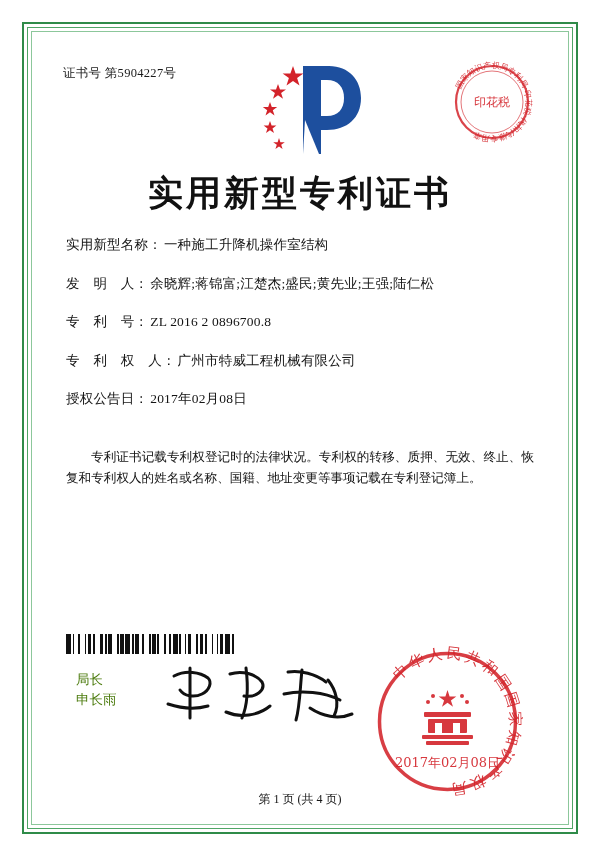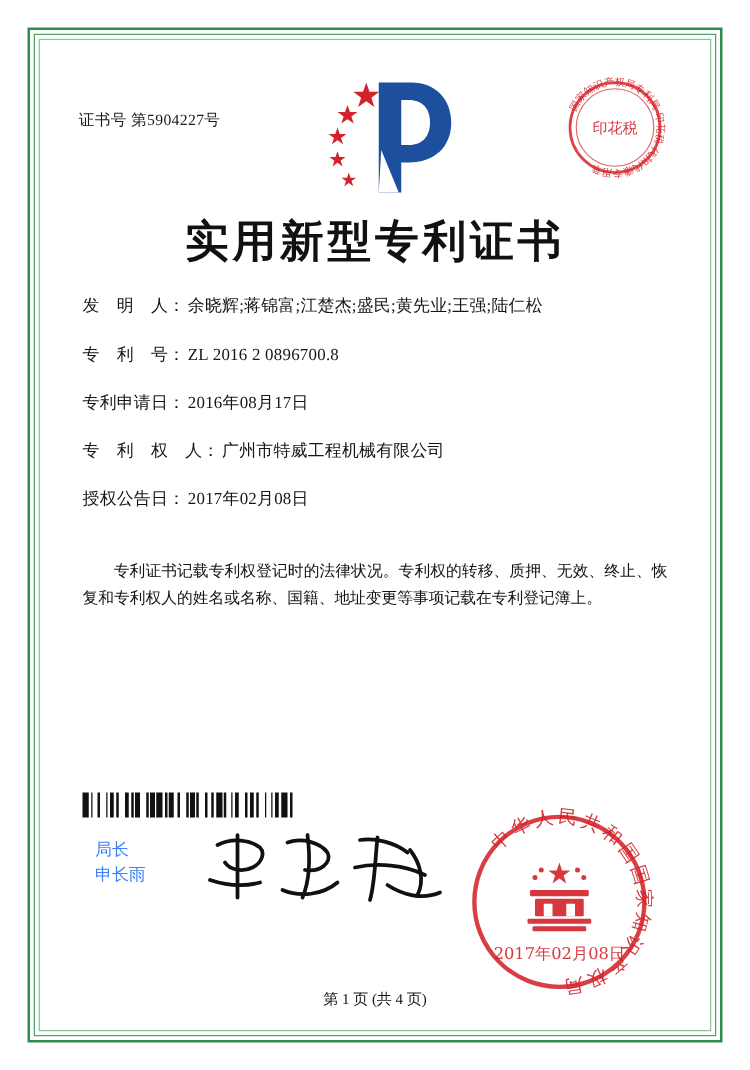--- a/index.html
+++ b/index.html
@@ -56,21 +56,21 @@
     left: 40px;
     top: 40px;
     right: 40px;
     bottom: 40px;
   }
 
   
   .cert-number {
     position: absolute;
     left: 23px;
-    top: 48px;
+    top: 25px;
     font-size: 12.5px;
     color: #1a1a1a;
     letter-spacing: 0.3px;
     white-space: nowrap;
   }
 
   
   .logo {
     position: absolute;
     left: 205px;
@@ -158,21 +158,21 @@
     height: 100%;
   }
 
   
   .sig-block {
     position: absolute;
     left: 36px;
     top: 630px;
     font-size: 13.5px;
     line-height: 20px;
-    color: #3b82f6;
+    color: #4d7c0f;
   }
   .handwriting {
     position: absolute;
     left: 120px;
     top: 620px;
     width: 210px;
     height: 70px;
   }
 
   
@@ -234,30 +234,30 @@
           <textPath href="#topRing" startOffset="6%">国家知识产权局专利局·印花税·代扣代缴专用章</textPath>
         </text>
         <text x="48" y="52" font-size="12" fill="#d3232a" text-anchor="middle" font-family="'DejaVu Serif', serif" opacity="0.9">印花税</text>
       </svg>
     </div>
 
     <div class="title">实用新型专利证书</div>
 
     <div class="fields">
       <div class="field-row">
+        <span class="field-label">实用新型名称：</span>
+        <span class="field-value">一种施工升降机操作室结构</span>
+      </div>
+      <div class="field-row">
         <span class="field-label">发　明　人：</span>
         <span class="field-value">余晓辉;蒋锦富;江楚杰;盛民;黄先业;王强;陆仁松</span>
       </div>
       <div class="field-row">
         <span class="field-label">专　利　号：</span>
         <span class="field-value">ZL 2016 2 0896700.8</span>
-      </div>
-      <div class="field-row">
-        <span class="field-label">专利申请日：</span>
-        <span class="field-value">2016年08月17日</span>
       </div>
       <div class="field-row">
         <span class="field-label">专　利　权　人：</span>
         <span class="field-value">广州市特威工程机械有限公司</span>
       </div>
       <div class="field-row">
         <span class="field-label">授权公告日：</span>
         <span class="field-value">2017年02月08日</span>
       </div>
     </div>

